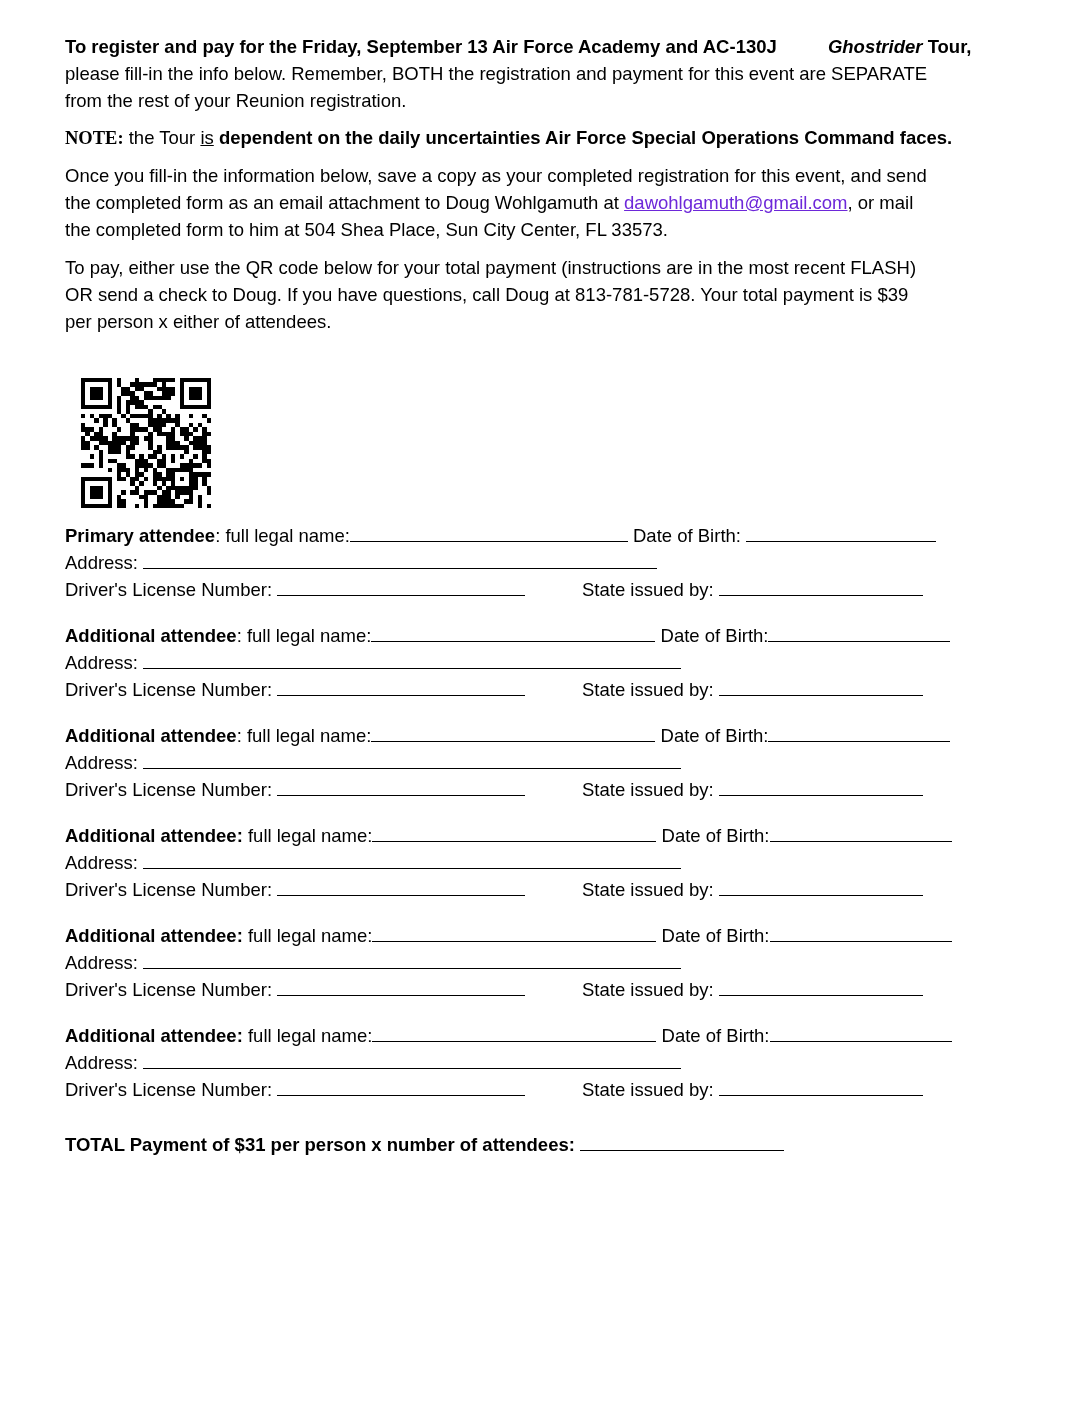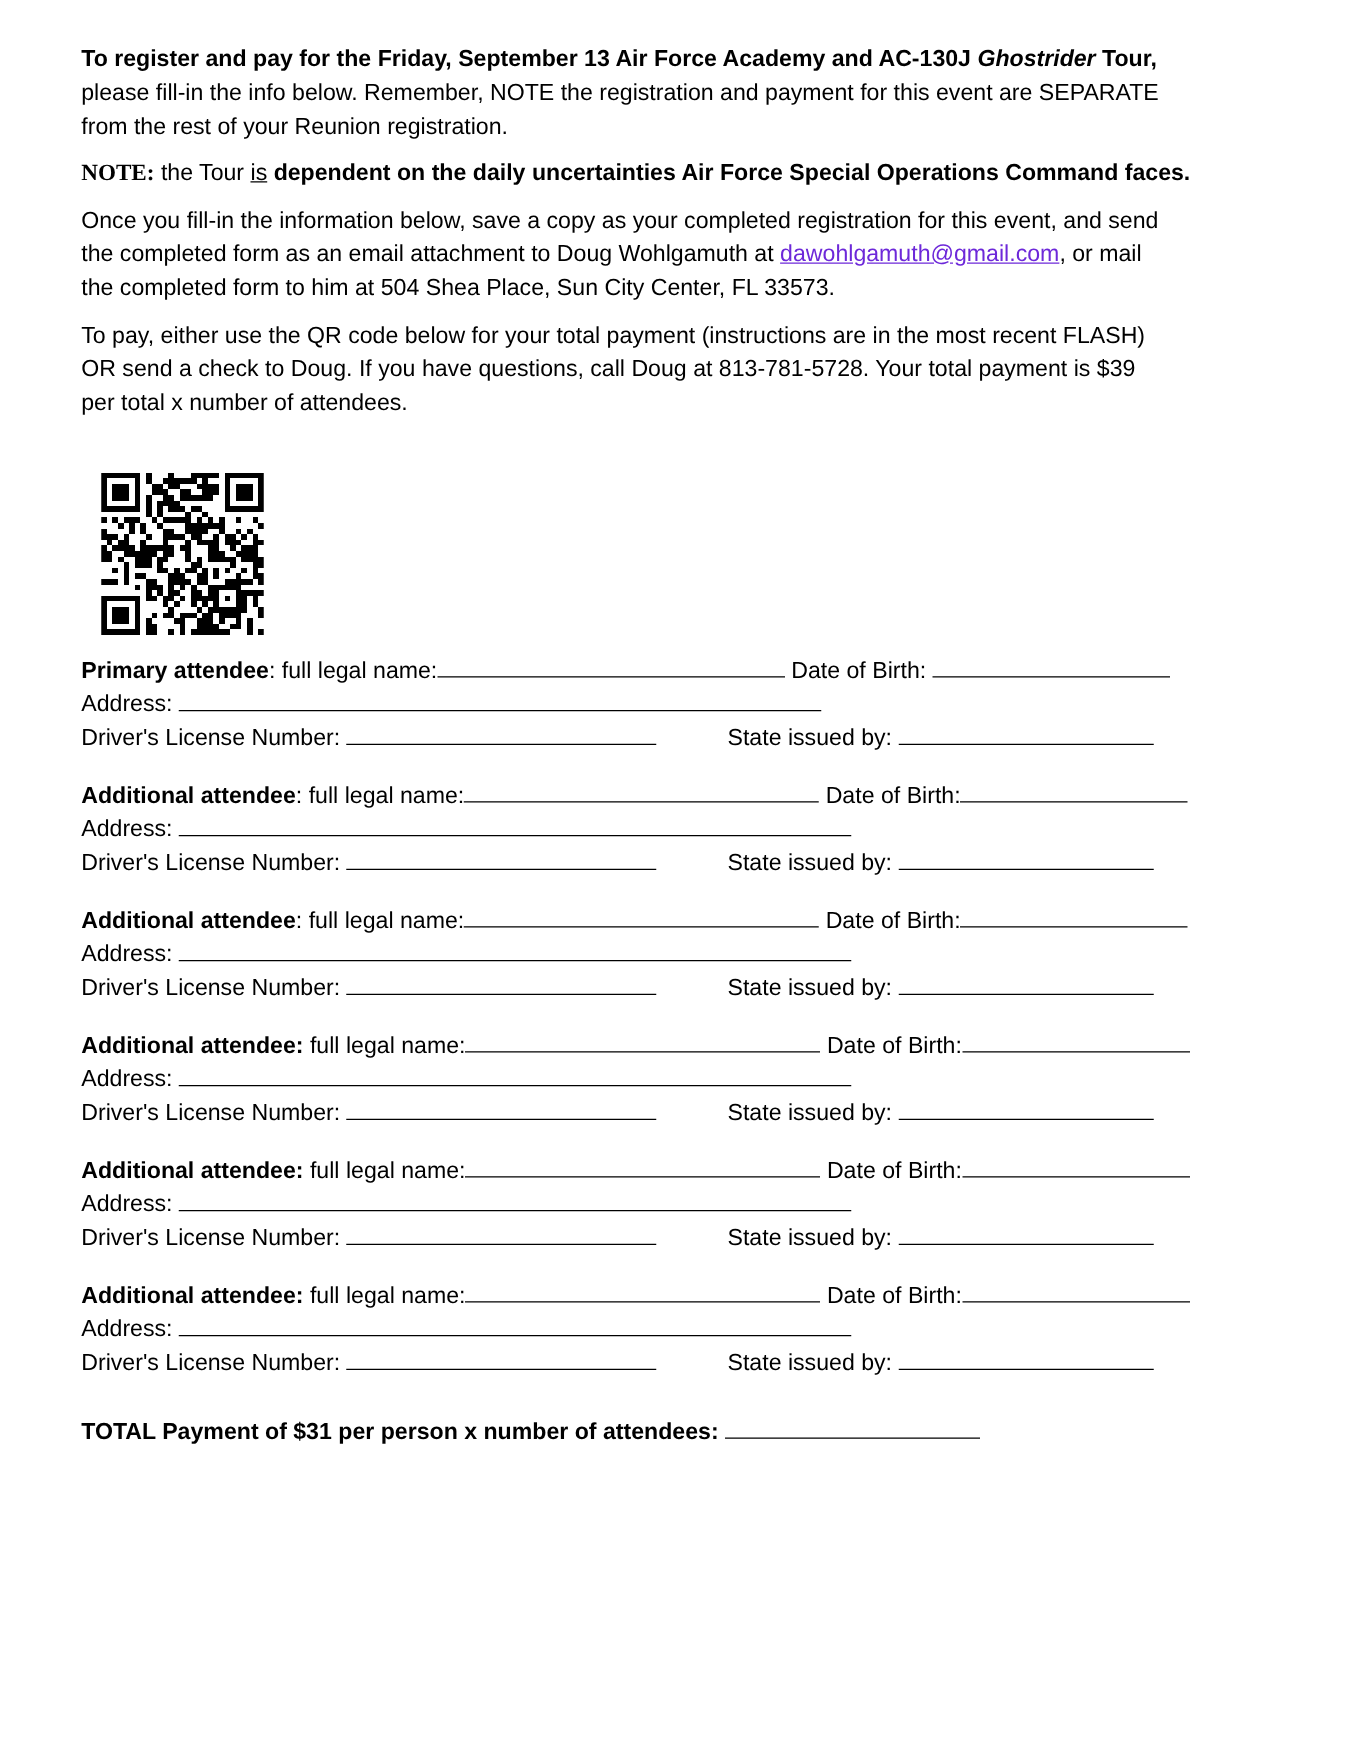--- a/index.html
+++ b/index.html
@@ -1,51 +1,51 @@
 <!DOCTYPE html>
 <html><head>
 <meta charset="utf-8">
 <style>
   html, body { margin:0; padding:0; background:#ffffff; }
   body { width:1088px; height:1408px; position:relative; overflow:hidden;
          font-family:"Liberation Sans", sans-serif; color:#000; font-size:18.5px; }
   .page { position:absolute; left:65px; top:0; width:960px; }
   .p { position:absolute; left:0; width:960px; line-height:26.5px; white-space:nowrap; }
   .b { font-weight:bold; }
-  .i { font-style:italic; }
+  .i { font-style:italic;margin-left:46px; }
   .u { text-decoration:underline; }
   a.link { color:#6d28d9; text-decoration:underline; }
   .qr { position:absolute; left:16px; top:378px; width:130px; height:130px; }
   .line { position:absolute; white-space:nowrap; line-height:26px; }
   .blank { display:inline-block; border-bottom:1.3px solid #000; height:18px; vertical-align:baseline; }
 </style>
 </head>
 <body>
 
 <div class="page">
 
   <div class="p" style="top:34px">
     <span class="b" style="white-space: pre; text-align: center;">To register and pay for the Friday, September 13 Air Force Academy and AC-130J </span><span class="b i" style="white-space: pre;">Ghostrider</span><span class="b" style="white-space: pre;"> Tour,</span>
   </div>
-  <div class="p" style="top:61px">please fill-in the info below. Remember, NOTE the registration and payment for this event are SEPARATE</div>
+  <div class="p" style="top:61px">please fill-in the info below. Remember, BOTH the registration and payment for this event are SEPARATE</div>
   <div class="p" style="top:88px">from the rest of your Reunion registration.</div>
 
   <div class="p" style="top:125px">
     <span class="b" style="white-space: pre; font-family: Liberation Serif, serif;">NOTE:</span><span style="white-space: pre;"> the Tour </span><span class="u" style="white-space: pre;">is</span><span style="white-space: pre; font-weight: bold;"> dependent on the daily uncertainties Air Force Special Operations Command faces.</span>
   </div>
 
   <div class="p" style="top:163px">Once you fill-in the information below, save a copy as your completed registration for this event, and send</div>
   <div class="p" style="top:190px">
     <span style="white-space: pre;">the completed form as an email attachment to Doug Wohlgamuth at </span><a class="link" href="#">dawohlgamuth@gmail.com</a><span style="white-space: pre;">, or mail</span>
   </div>
   <div class="p" style="top:217px">the completed form to him at 504 Shea Place, Sun City Center, FL 33573.</div>
 
   <div class="p" style="top:255px">To pay, either use the QR code below for your total payment (instructions are in the most recent FLASH)</div>
   <div class="p" style="top:282px">OR send a check to Doug. If you have questions, call Doug at 813-781-5728. Your total payment is $39</div>
-  <div class="p" style="top:309px">per total x number of attendees.</div>
+  <div class="p" style="top:309px">per person x either of attendees.</div>
 
   <svg class="qr" viewBox="0 0 29 29" shape-rendering="crispEdges" id="qr-svg">
       <rect x="8" y="0" width="1" height="1" fill="#000"></rect>
       <rect x="12" y="0" width="1" height="1" fill="#000"></rect>
       <rect x="16" y="0" width="1" height="1" fill="#000"></rect>
       <rect x="17" y="0" width="1" height="1" fill="#000"></rect>
       <rect x="18" y="0" width="1" height="1" fill="#000"></rect>
       <rect x="19" y="0" width="1" height="1" fill="#000"></rect>
       <rect x="20" y="0" width="1" height="1" fill="#000"></rect>
       <rect x="8" y="1" width="1" height="1" fill="#000"></rect>

